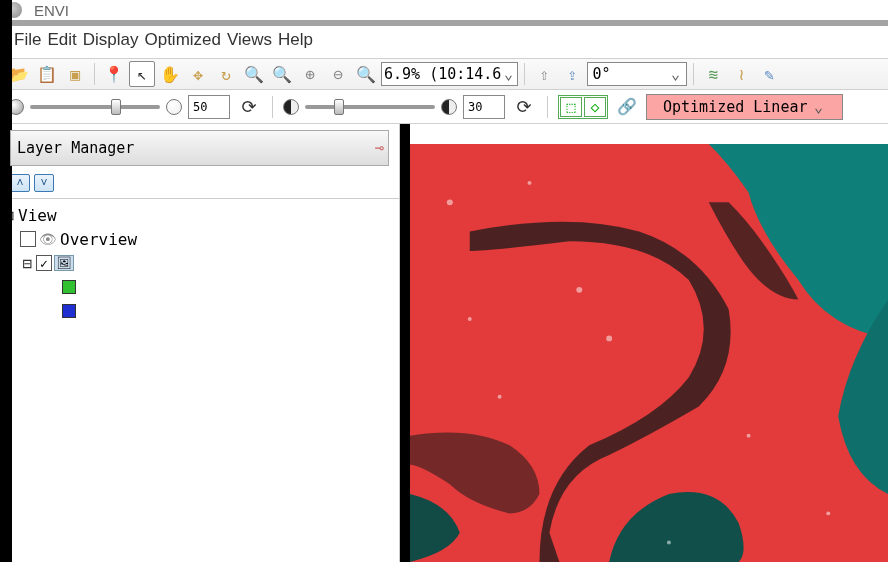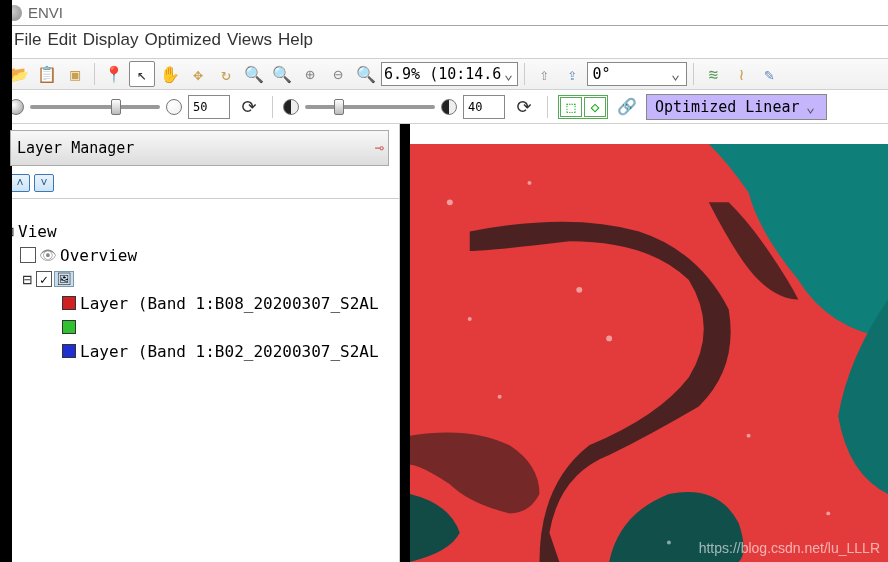--- a/index.html
+++ b/index.html
@@ -1,44 +1,44 @@
 <!DOCTYPE html>
 <html><head>
 <meta charset="utf-8">
 <style>
   * { box-sizing: border-box; margin: 0; padding: 0; }
   body { font-family: "Segoe UI", Arial, sans-serif; font-size: 15px; background: #fff; width: 888px; height: 562px; overflow: hidden; position: relative; }
-  .titlebar { display: flex; align-items: center; height: 26px; padding: 0 6px; border-bottom: 1px solid #a3a3a3; color: #666; }
+  .titlebar { display: flex; align-items: center; height: 26px; padding: 0 6px; border-bottom: 6px solid #a3a3a3; color: #666; gap: 6px; }
   .titlebar .logo { width: 16px; height: 16px; border-radius: 50%; background: radial-gradient(circle at 40% 40%, #ccc, #888); margin-right: 6px; }
   .menubar { display: flex; gap: 6px; padding: 4px 14px 8px 14px; font-size: 17px; color: #333; }
   .menubar span { cursor: default; }
   .toolbar1 { display: flex; align-items: center; height: 32px; padding: 0 6px; border-top: 1px solid #d0d0d0; border-bottom: 1px solid #d0d0d0; background: linear-gradient(#fafafa,#f0f0f0); gap: 2px; font-family: monospace; }
   .tbtn { width: 26px; height: 26px; display: inline-flex; align-items: center; justify-content: center; border: 1px solid transparent; border-radius: 2px; cursor: default; font-size: 16px; }
   .tbtn.box { border: 1px solid #888; background: #fff; }
   .sep { width: 1px; height: 22px; background: #ccc; margin: 0 4px; }
   .zoombox { font-family: monospace; height: 24px; border: 1px solid #888; background: #fff; padding: 0 2px; display: flex; align-items: center; font-size: 15px; }
   .rotbox { font-family: monospace; width: 100px; height: 24px; border: 1px solid #888; background: #fff; padding: 0 4px; display: flex; align-items: center; font-size: 15px; }
   .drop { width: 14px; text-align: center; color: #555; }
   .toolbar2 { display: flex; align-items: center; height: 34px; padding: 0 8px; gap: 6px; border-bottom: 1px solid #d0d0d0; font-family: monospace; }
   .knob { width: 16px; height: 16px; border-radius: 50%; background: radial-gradient(circle at 35% 35%, #fff, #999); border: 1px solid #777; }
   .slider { position: relative; height: 4px; background: #999; flex: 0 0 130px; border-radius: 2px; }
   .slider .thumb { position: absolute; top: -6px; width: 10px; height: 16px; background: linear-gradient(#fff,#bbb); border: 1px solid #777; border-radius: 2px; }
   .valbox { width: 42px; height: 24px; border: 1px solid #888; background: #fff; display: flex; align-items: center; padding: 0 4px; font-size: 12px; }
   .refresh { font-size: 18px; color: #333; }
   .halfknob { width: 16px; height: 16px; border-radius: 50%; background: linear-gradient(90deg,#222 50%, #eee 50%); border: 1px solid #777; }
   .extentgrp { display: flex; border: 1px solid #5a5; padding: 1px; gap: 2px; }
   .extentgrp .ext { width: 22px; height: 20px; display: flex; align-items: center; justify-content: center; color: #0a0; border: 1px solid #5a5; }
-  .stretchbox { height: 26px; border: 1px solid #888; background: #c4b5fd; padding: 0 8px; display: flex; align-items: center; gap: 4px; font-size: 15px; }
+  .stretchbox { height: 26px; border: 1px solid #888; background: #fca5a5; padding: 0 16px; display: flex; align-items: center; gap: 4px; font-size: 15px; }
   .content { display: flex; height: calc(100% - 26px - 32px - 32px - 34px); }
   .leftpane { width: 400px; border-right: 1px solid #ccc; display: flex; flex-direction: column; }
   .panelhdr { margin: 6px 10px 4px 10px; height: 36px; border: 1px solid #aaa; background: linear-gradient(#f8f8f8,#ddd); display: flex; align-items: center; padding: 0 6px; font-family: monospace; font-size: 15px; position: relative; }
   .panelhdr .pin { position: absolute; right: 4px; color: #c66; }
   .navbtns { display: flex; gap: 4px; padding: 4px 10px; }
   .navbtn { width: 20px; height: 18px; border: 1px solid #3b78b5; background: linear-gradient(#eaf3fb,#cde4f5); display: flex; align-items: center; justify-content: center; font-size: 12px; color: #2a5a8a; border-radius: 2px; }
-  .tree { flex: 1; border-top: 1px solid #ccc; margin-top: 2px; padding: 20px 2px; font-family: monospace; font-size: 16px; overflow: hidden; white-space: nowrap; }
+  .tree { flex: 1; border-top: 1px solid #ccc; margin-top: 2px; padding: 4px 2px; font-family: monospace; font-size: 16px; overflow: hidden; white-space: nowrap; }
   .tree .node { display: flex; align-items: center; height: 24px; }
   .tree .exp { width: 14px; text-align: center; color: #333; margin-right: 2px; }
   .tree .cb { width: 16px; height: 16px; border: 1px solid #555; margin-right: 2px; display: inline-flex; align-items: center; justify-content: center; font-size: 13px; }
   .tree .sq { width: 14px; height: 14px; display: inline-block; margin-right: 4px; border: 1px solid #333; }
   .tree .selected { background: #1a61b8; color: #fff; padding: 0 2px; }
   .tree .eye { width: 20px; height: 16px; display: inline-flex; align-items: center; justify-content: center; font-size: 14px; margin-right: 2px; color: #888; }
   .tree .img { width: 20px; height: 16px; display: inline-flex; align-items: center; justify-content: center; font-size: 12px; margin-right: 2px; background: #cde; border: 1px solid #79a; }
   .tree .ind1 { padding-left: 18px; }
   .tree .ind2 { padding-left: 60px; }
   .gutter { width: 10px; background: #000; }
@@ -106,21 +106,21 @@
     </div>
   <span class="knob" style="background:radial-gradient(circle at 35% 35%,#fff,#eee)"></span>
   <span class="valbox">50</span>
   <span class="tbtn refresh">⟳</span>
   <span class="sep"></span>
   <span class="halfknob"></span>
   <div class="slider">
       <div class="thumb" style="left:22%"></div>
     </div>
   <span class="halfknob"></span>
-  <span class="valbox">40</span>
+  <span class="valbox">30</span>
   <span class="tbtn refresh">⟳</span>
   <span class="sep"></span>
   <div class="extentgrp">
     <span class="ext">⬚</span>
     <span class="ext">◇</span>
   </div>
   <span class="tbtn" style="color:#bbb">🔗</span>
   <span class="stretchbox">
     <span>Optimized Linear</span>
     <span class="drop">⌄</span>
@@ -146,29 +146,24 @@
         <span class="cb"></span>
         <span class="eye">👁</span>
         <span>Overview</span>
       </div>
       <div class="node ind1">
         <span class="exp">⊟</span>
         <span class="cb">✓</span>
         <span class="img">🖼</span>
       </div>
       <div class="node ind2">
-        <span class="sq" style="background:#d02020"></span>
-        <span>Layer (Band 1:B08_20200307_S2AL</span>
-      </div>
-      <div class="node ind2">
         <span class="sq" style="background:#30c030"></span>
       </div>
       <div class="node ind2">
         <span class="sq" style="background:#2030d0"></span>
-        <span>Layer (Band 1:B02_20200307_S2AL</span>
       </div>
     </div>
   </div>
   <div class="gutter"></div>
   <div class="viewport">
     <div class="mapcanvas">
       <svg class="map" viewBox="0 0 480 430" preserveAspectRatio="none">
         <rect width="480" height="430" fill="#e33b3b"></rect>
         <path d="M300 0 L480 0 L480 200 Q420 190 390 140 Q350 90 340 50 Q320 20 300 0 Z" fill="#0f7f7a"></path>
         <path d="M480 160 Q440 220 430 280 Q440 340 480 360 L480 160 Z" fill="#0f6f6a"></path>
@@ -183,15 +178,14 @@
             <circle cx="200" cy="200" r="3"></circle>
           <circle cx="90" cy="260" r="2"></circle>
             <circle cx="340" cy="300" r="2"></circle>
             <circle cx="60" cy="180" r="2"></circle>
           <circle cx="420" cy="380" r="2"></circle>
             <circle cx="260" cy="410" r="2"></circle>
             <circle cx="170" cy="150" r="3"></circle>
         </g>
       </svg>
     </div>
-    <div class="watermark">https://blog.csdn.net/lu_LLLR</div>
   </div>
 </div>
 
 </body></html>

